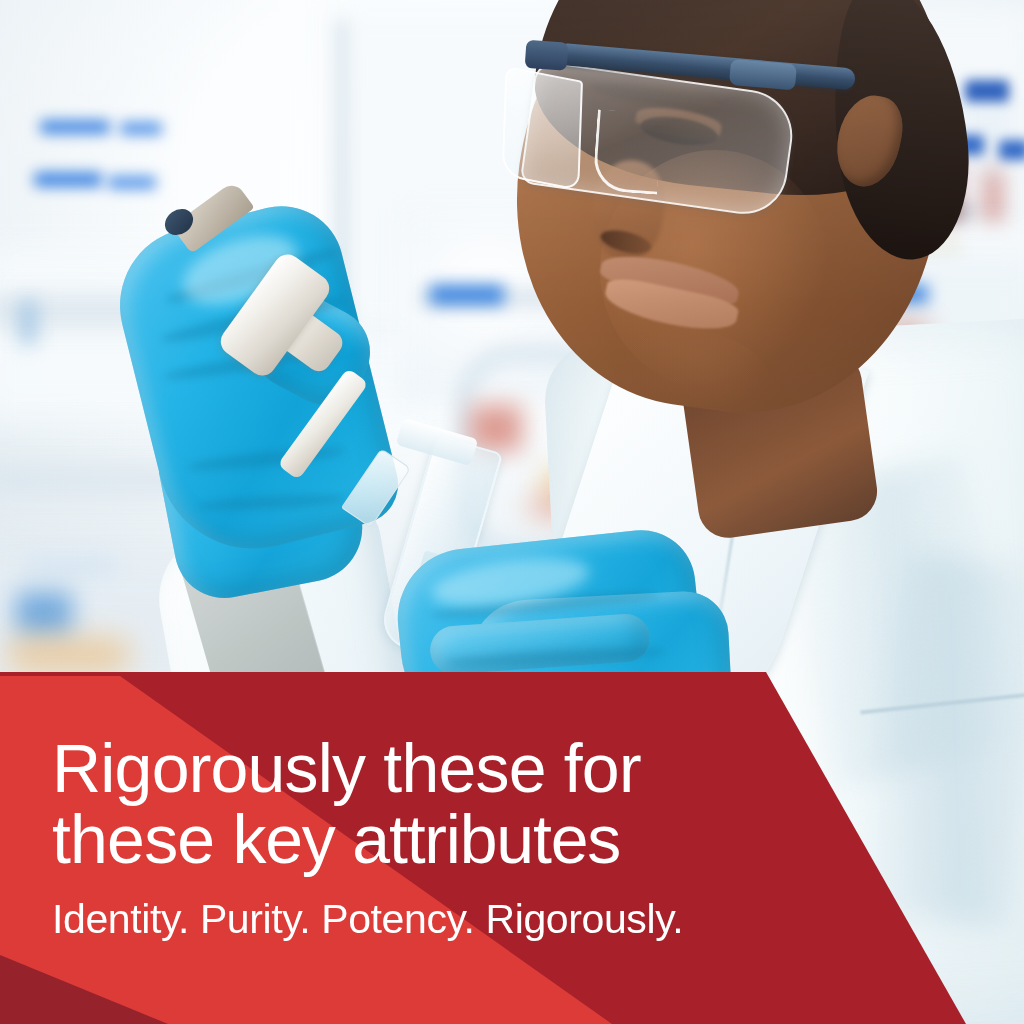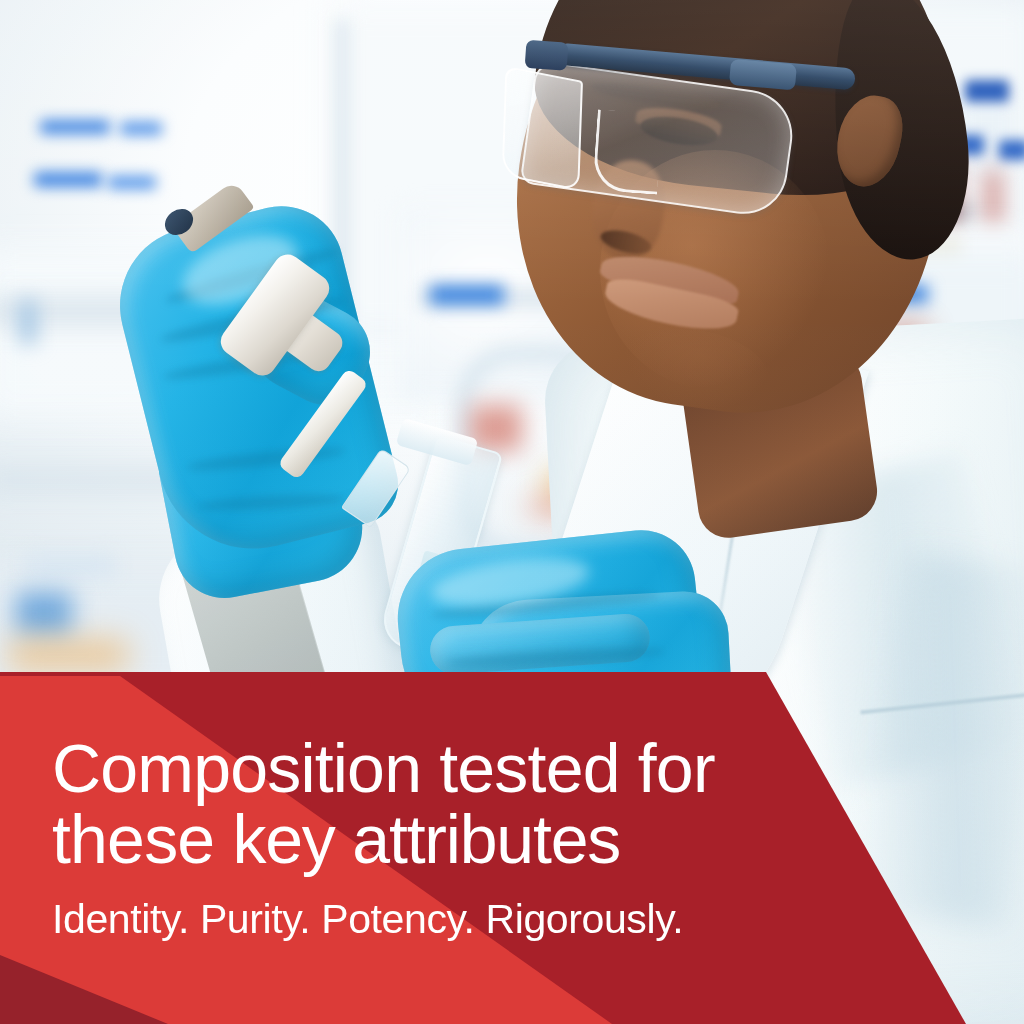--- a/index.html
+++ b/index.html
@@ -525,19 +525,19 @@
       <polygon points="0,676 0,1024 612,1024 120,676" fill="#DC3B38"></polygon>
 
       <polygon points="0,955 0,1024 168,1024" fill="#96222B"></polygon>
 
       <polygon points="612,1024 966,1024 790,714" fill="#A01F28" opacity="0.0"></polygon>
     </svg>
   </div>
 
   <div class="copy">
     <h1 class="headline">
-      <span class="thin">Composition tested for</span>
+      <span class="thin">Rigorously these for</span>
       <span class="l2"><span class="thin">these </span><span class="bold">key attributes</span></span>
     </h1>
     <p class="subline">Identity. Purity. Potency. Rigorously.</p>
   </div>
 
 </div>
 
 </body></html>

